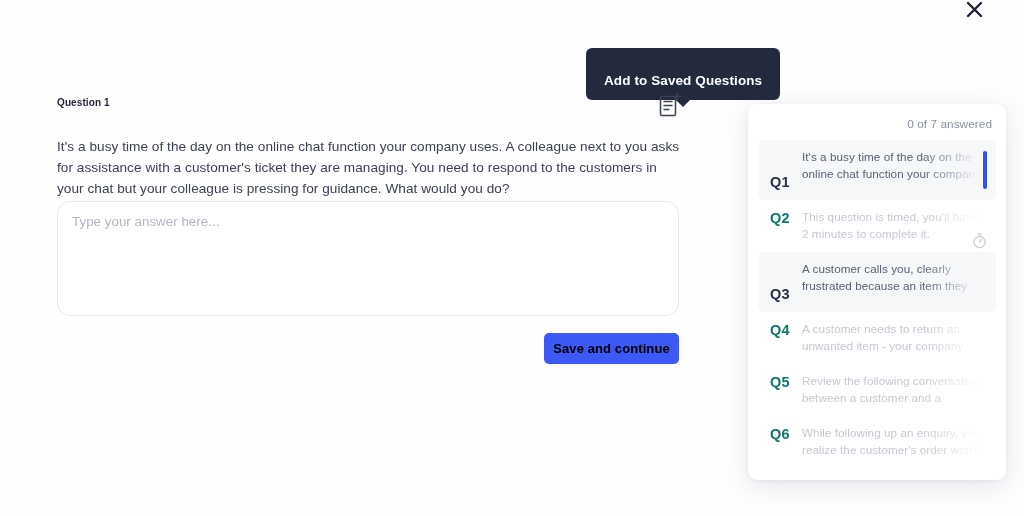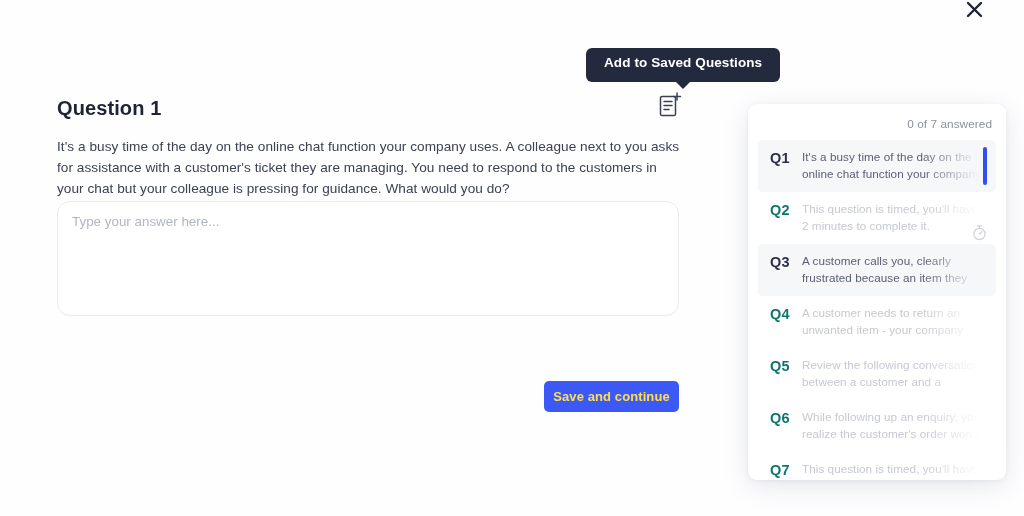--- a/index.html
+++ b/index.html
@@ -27,21 +27,21 @@
   }
   .close-btn svg { display: block; }
 
   
   .tooltip {
     position: absolute;
     left: 586px; top: 48px;
     background: #242a3e;
     color: #ffffff;
     border-radius: 6px;
-    padding: 8px 18px 12px 18px;
+    padding: 26px 18px 12px 18px;
     font-size: 13.5px;
     font-weight: 700;
     letter-spacing: .1px;
     white-space: nowrap;
     line-height: 1;
   }
   .tooltip-arrow {
     position: absolute;
     left: 50%; bottom: -7px;
     margin-left: -8px;
@@ -56,21 +56,21 @@
     position: absolute;
     left: 656px; top: 90px;
     width: 28px; height: 30px;
     cursor: pointer;
   }
 
   
   .q-title {
     position: absolute;
     left: 57px; top: 97px;
-    font-size: 20px;
+    font-size: 10px;
     font-weight: 700;
     color: #1f2335;
     letter-spacing: .1px;
   }
   .q-body {
     position: absolute;
     left: 57px; top: 136px;
     width: 625px;
     font-size: 13.6px;
     line-height: 21px;
@@ -91,29 +91,28 @@
     resize: none;
     outline: none;
   }
   .answer-box::placeholder { color: #b2b6c1; }
 
   .save-btn {
     position: absolute;
     left: 544px; top: 333px;
     width: 135px; height: 31px;
     background: #3c59f5;
-    color: #fde047;
+    color: #000000;
     border: none;
     border-radius: 5px;
     font-family: "Liberation Sans", sans-serif;
     font-size: 13px;
     font-weight: 700;
     letter-spacing: .1px;
     cursor: pointer;
-    margin-top: 48px;
   }
 
   
   .panel {
     position: absolute;
     left: 748px; top: 104px;
     width: 258px; height: 376px;
     background: #ffffff;
     border-radius: 9px;
     box-shadow: 0 6px 26px rgba(60,70,100,.13), 0 1px 4px rgba(60,70,100,.07);
@@ -145,21 +144,21 @@
   }
   .q-row.active, .q-row.hover { background: #f6f7f9; }
   .q-label {
     flex: 0 0 32px;
     font-size: 14.5px;
     font-weight: 700;
     color: #0f766e;
     letter-spacing: .2px;
     padding-top: 1px;
   }
-  .q-row.active .q-label, .q-row.hover .q-label { color: #2b3047; }
+  .q-row.active .q-label, .q-row.hover .q-label { color: #2b3047; margin-top: 24px; }
   .q-text-wrap {
     position: relative;
     flex: 1 1 auto;
     overflow: hidden;
     max-height: 33px;
   }
   .q-text {
     font-size: 11.7px;
     line-height: 16.5px;
     color: #c6c9d2;

